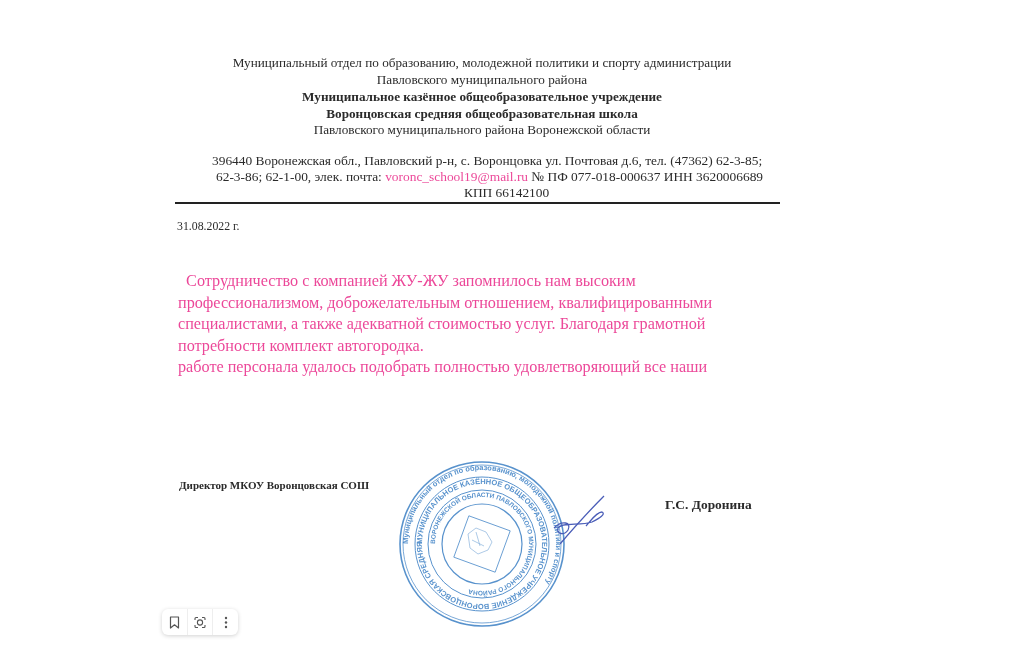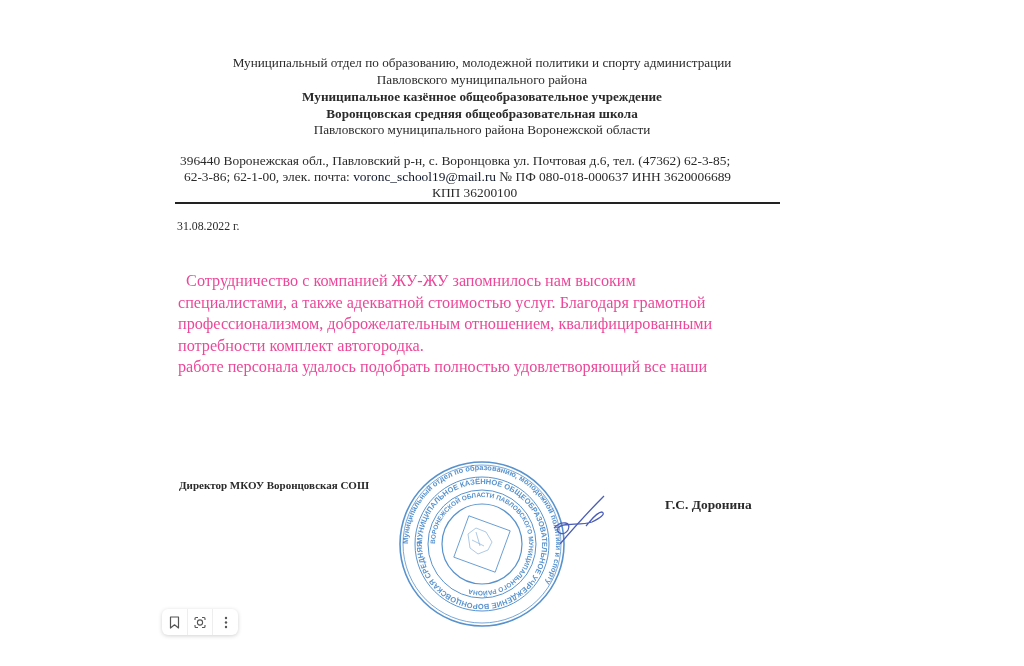--- a/index.html
+++ b/index.html
@@ -11,23 +11,23 @@
       color: #2a2a2a;
     }
     .page { position: relative; width: 1024px; height: 526px; }
     .hdr-line {
       position: absolute; left: 0; width: 1024px;
       text-align: center; font-size: 13.2px; line-height: 16px;
       white-space: nowrap;
     }
     .hdr-line.bold { font-weight: bold; }
     .addr {
-      position: absolute; font-size: 13.4px; line-height: 16px; white-space: nowrap;
+      position: absolute; font-size: 13.4px; line-height: 16px; white-space: nowrap; margin-left: 32px;
     }
-    .email { color: #0f172a; }
+    .email { color: #ec4899; }
     .sep {
       position: absolute; left: 175px; width: 605px; top: 202px;
       height: 2px; background: #222;
     }
     .date {
       position: absolute; left: 177px; top: 219px;
       font-size: 11.8px; font-weight: normal;
     }
     .body-text {
       position: absolute; left: 178px; top: 271px;
@@ -63,31 +63,31 @@
 
 <div class="page">
 
   <div class="hdr-line" style="top:55px; left:-30px;">Муниципальный  отдел по образованию, молодежной политики и спорту администрации</div>
   <div class="hdr-line" style="top:72px; left:-30px;">Павловского муниципального района</div>
   <div class="hdr-line bold" style="top:89px; left:-30px;">Муниципальное казённое  общеобразовательное учреждение</div>
   <div class="hdr-line bold" style="top:106px; left:-30px;">Воронцовская средняя общеобразовательная школа</div>
   <div class="hdr-line" style="top:122px; left:-30px;">Павловского муниципального  района Воронежской области</div>
 
   <div class="addr" style="left:180px; top:153px;">396440 Воронежская обл., Павловский р-н,  с. Воронцовка ул. Почтовая д.6,  тел. (47362)  62-3-85;</div>
-  <div class="addr" style="left:184px; top:169px;"><span>62-3-86; 62-1-00,  элек. почта: </span><span class="email">voronc_school19@mail.ru</span><span> № ПФ 080-018-000637   ИНН 3620006689</span></div>
-  <div class="addr" style="left:432px; top:185px;">КПП 36200100</div>
+  <div class="addr" style="left:184px; top:169px;"><span>62-3-86; 62-1-00,  элек. почта: </span><span class="email">voronc_school19@mail.ru</span><span> № ПФ 077-018-000637   ИНН 3620006689</span></div>
+  <div class="addr" style="left:432px; top:185px;">КПП 66142100</div>
 
   <div class="sep"></div>
 
   <div class="date">31.08.2022 г.</div>
 
   <div class="body-text">
     <div style="white-space:pre">  Сотрудничество с компанией ЖУ-ЖУ запомнилось нам высоким</div>
+    <div>профессионализмом, доброжелательным отношением, квалифицированными</div>
     <div>специалистами, а также адекватной стоимостью услуг. Благодаря грамотной</div>
-    <div>профессионализмом, доброжелательным отношением, квалифицированными</div>
     <div>потребности комплект автогородка.</div>
     <div>работе персонала удалось подобрать полностью удовлетворяющий все наши</div>
   </div>
 
   <svg class="stamp" viewBox="0 0 168 168">
     <defs>
       <path id="c1" d="M84,84 m-74,0 a74,74 0 1,1 148,0 a74,74 0 1,1 -148,0"></path>
       <path id="c2" d="M84,84 m-60,0 a60,60 0 1,1 120,0 a60,60 0 1,1 -120,0"></path>
       <path id="c3" d="M84,84 m-47,0 a47,47 0 1,1 94,0 a47,47 0 1,1 -94,0"></path>
     </defs>

